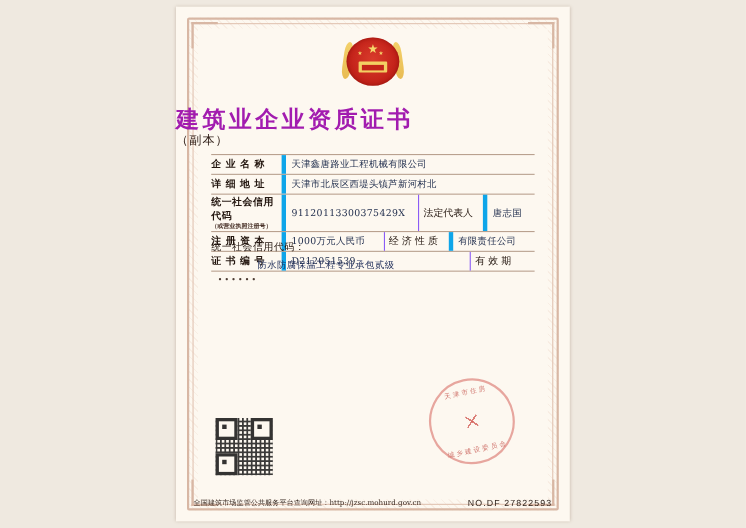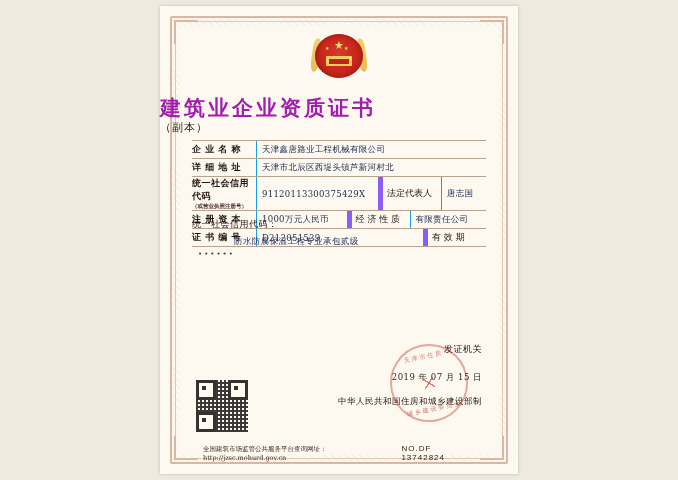--- a/index.html
+++ b/index.html
@@ -163,35 +163,35 @@
   .lbl .sub {
     font-size: 5.5px;
     letter-spacing: 0;
     color: #4a332a;
     line-height: 7px;
   }
   .val {
     flex: 1 1 auto;
     display: flex;
     align-items: center;
-    border-left: 1px solid #0ea5e9;
+    border-left: 4px solid #0ea5e9;
     padding-left: 5px;
     font-size: 8.5px;
     color: #1b2a5e;
     letter-spacing: .3px;
   }
   .val.handwritten {
     font-family: "DejaVu Serif", "Liberation Serif", serif;
     color: #23304f;
   }
   .lbl2 {
     width: 54px;
     flex: 0 0 54px;
     display:flex; align-items:center;
-    border-left: 5px solid #8b5cf6;
+    border-left: 1px solid #8b5cf6;
     padding-left: 4px;
     font-size: 9px;
   }
 
   
   .scope {
     position: absolute;
     left: 32px;
     top: 212px;
     width: 294px;
@@ -305,21 +305,21 @@
   .qr .f3{left:0;bottom:0;}
   .qr .finder:after{
     content:"";position:absolute;left:3px;top:3px;width:4px;height:4px;background:#111;
   }
 
   
   .footer {
     position: absolute;
     left: 0; right: 0;
     bottom: 12px;
-    padding: 0 43px;
+    padding: 0 16px;
     display: flex;
     justify-content: space-between;
     align-items: flex-end;
     font-family: "DejaVu Serif", "Liberation Serif", serif;
     font-size: 6.5px;
     color: #3a2a22;
   }
   .footer .no {
     font-family: "Liberation Sans", sans-serif;
     font-size: 8px;
@@ -403,36 +403,31 @@
       </div>
 
     </div>
 
     <div class="scope">
       <div class="scope-title">统一社会信用代码：</div>
       <div class="scope-body">防水防腐保温工程专业承包贰级</div>
       <div class="scope-dots">••••••</div>
     </div>
 
-    <div class="issuer">
-      <div class="line1">发证机关</div>
-      <div class="date">2019 年 07 月 15 日</div>
-      <div class="ministry">中华人民共和国住房和城乡建设部制</div>
-    </div>
 
     <div class="seal">
       <div class="seal-text">天津市住房</div>
       <div class="seal-text2">城乡建设委员会</div>
     </div>
 
     <div class="qr">
       <div class="finder f1"></div>
       <div class="finder f2"></div>
       <div class="finder f3"></div>
     </div>
 
     <div class="footer">
       <div>全国建筑市场监管公共服务平台查询网址：http://jzsc.mohurd.gov.cn</div>
-      <div class="no">NO.DF  13742824</div>
+      <div class="no">NO.DF  27822593</div>
     </div>
 
   </div>
 </div>
 
 </body></html>

